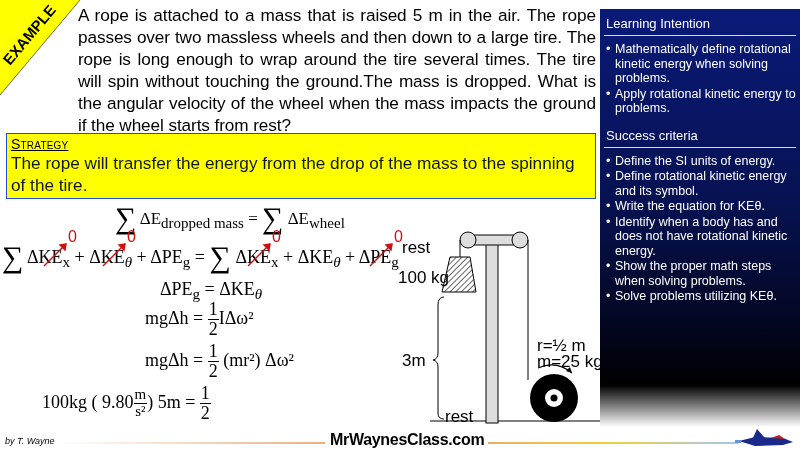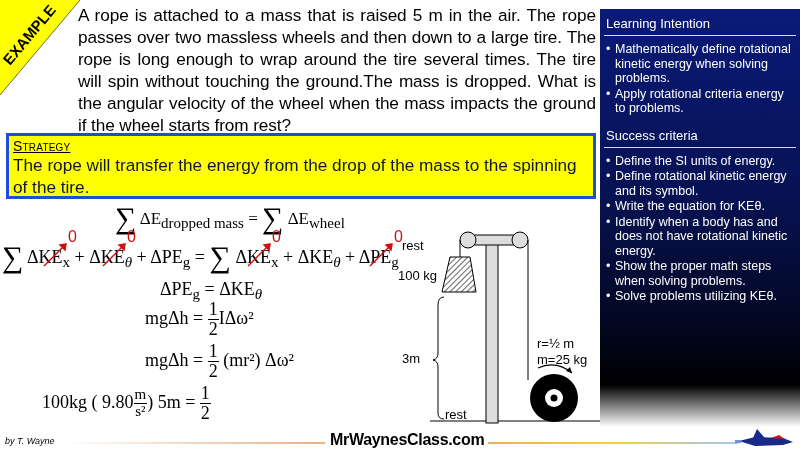--- a/index.html
+++ b/index.html
@@ -1,40 +1,40 @@
 <!DOCTYPE html>
 <html><head>
 <meta charset="utf-8">
 <style>
   * { box-sizing: border-box; margin: 0; padding: 0; }
   body { width: 800px; height: 450px; background: #ffffff; position: relative; overflow: hidden; font-family: "Liberation Sans", sans-serif; }
   .banner { position: absolute; left: 0; top: 0; width: 80px; height: 95px; }
   .problem { position: absolute; left: 78px; top: 4px; width: 518px; font-size: 17.2px; line-height: 22px; text-align: justify; color: #000; font-family: "Liberation Sans", sans-serif; letter-spacing: -0.1px; }
-  .strategy { position: absolute; left: 6px; top: 133px; width: 590px; height: 66px; background: #ffff00; border: 3px solid #1d4ed8; padding: 2px 4px; }
+  .strategy { position: absolute; left: 6px; top: 133px; width: 590px; height: 66px; background: #ffff00; border: 1px solid #1d4ed8; padding: 2px 4px; }
   .strategy-title { font-size: 14px; text-decoration: underline; color: #000; font-variant: small-caps; letter-spacing: 0.2px; }
   .strategy-body { font-size: 17.2px; line-height: 22px; color: #0f172a; }
   .sidebar { position: absolute; left: 600px; top: 9px; width: 200px; height: 418px; background: linear-gradient(to bottom, #0a1a78 0%, #071253 45%, #030722 75%, #000 90%, #fff 100%); color: #fff; }
   .side-head { font-size: 13px; padding: 7px 6px 4px 6px; border-bottom: 1px solid #d8d8ff; margin: 0 4px; padding-left: 2px; }
   .side-list { list-style: none; padding: 6px 4px 4px 6px; }
   .side-list li { font-size: 12.5px; line-height: 14.5px; padding-left: 9px; text-indent: -9px; margin-bottom: 1px; }
   .side-list li::before { content: "•"; display: inline-block; width: 9px; text-indent: 0; }
   .math { position: absolute; font-family: "Liberation Serif", serif; color: #000; white-space: nowrap; }
   .sig { font-size: 30px; line-height: 1; vertical-align: -4px; }
   .sub { font-size: 15px; vertical-align: -4px; }
   .red0 { position: absolute; color: #d01010; font-family: "Liberation Sans", sans-serif; font-size: 16px; }
   .frac { display: inline-block; vertical-align: middle; text-align: center; }
   .frac span { display: block; line-height: 1.05; }
   .frac .num { border-bottom: 1px solid #000; padding: 0 1px; }
   .diagram { position: absolute; left: 420px; top: 225px; width: 180px; height: 200px; }
   .footer-by { position: absolute; left: 5px; top: 436px; font-size: 9px; font-style: italic; color: #000; }
   .footer-line-l { position: absolute; left: 60px; top: 442px; width: 265px; height: 2px; background: linear-gradient(to right, #fff, #e8b080); }
   .footer-line-r { position: absolute; left: 488px; top: 442px; width: 250px; height: 2px; background: linear-gradient(to right, #e8b060, #f0d040, #a0c8f0); }
   .footer-site { position: absolute; left: 330px; top: 431px; font-size: 16px; font-weight: bold; color: #000; letter-spacing: -0.3px; }
   .rocket { position: absolute; left: 735px; top: 429px; width: 60px; height: 20px; }
-  .lbl { position: absolute; font-family: "Liberation Sans", sans-serif; font-size: 13px; color: #000; white-space: nowrap; }
+  .lbl { position: absolute; font-family: "Liberation Sans", sans-serif; font-size: 17px; color: #000; white-space: nowrap; }
 </style>
 </head>
 <body>
 
 <div class="banner">
   <svg width="80" height="95" viewBox="0 0 80 95">
     <polygon points="0,0 80,0 0,95" fill="#ffff00"></polygon>
     <line x1="80" y1="0" x2="0" y2="95" stroke="#444" stroke-width="0.8"></line>
     <text x="10" y="66" transform="rotate(-50 10 66)" font-family="Liberation Sans, sans-serif" font-weight="bold" font-size="15" fill="#000">EXAMPLE</text>
   </svg>
@@ -128,21 +128,21 @@
 <span class="lbl" style="left:398px; top:268px;">100 kg</span>
 <span class="lbl" style="left:402px; top:351px;">3m</span>
 <span class="lbl" style="left:445px; top:407px;">rest</span>
 <span class="lbl" style="left:537px; top:336px;">r=½ m</span>
 <span class="lbl" style="left:537px; top:352px;">m=25 kg</span>
 
 <div class="sidebar">
   <div class="side-head">Learning Intention</div>
   <ul class="side-list">
     <li>Mathematically define rotational kinetic energy when solving problems.</li>
-    <li>Apply rotational criteria energy to problems.</li>
+    <li>Apply rotational kinetic energy to problems.</li>
   </ul>
   <div class="side-head">Success criteria</div>
   <ul class="side-list">
     <li>Define the SI units of energy.</li>
     <li>Define rotational kinetic energy and its symbol.</li>
     <li>Write the equation for KEθ.</li>
     <li>Identify when a body has and does not have rotational kinetic energy.</li>
     <li>Show the proper math steps when solving problems.</li>
     <li>Solve problems utilizing KEθ.</li>
   </ul>

